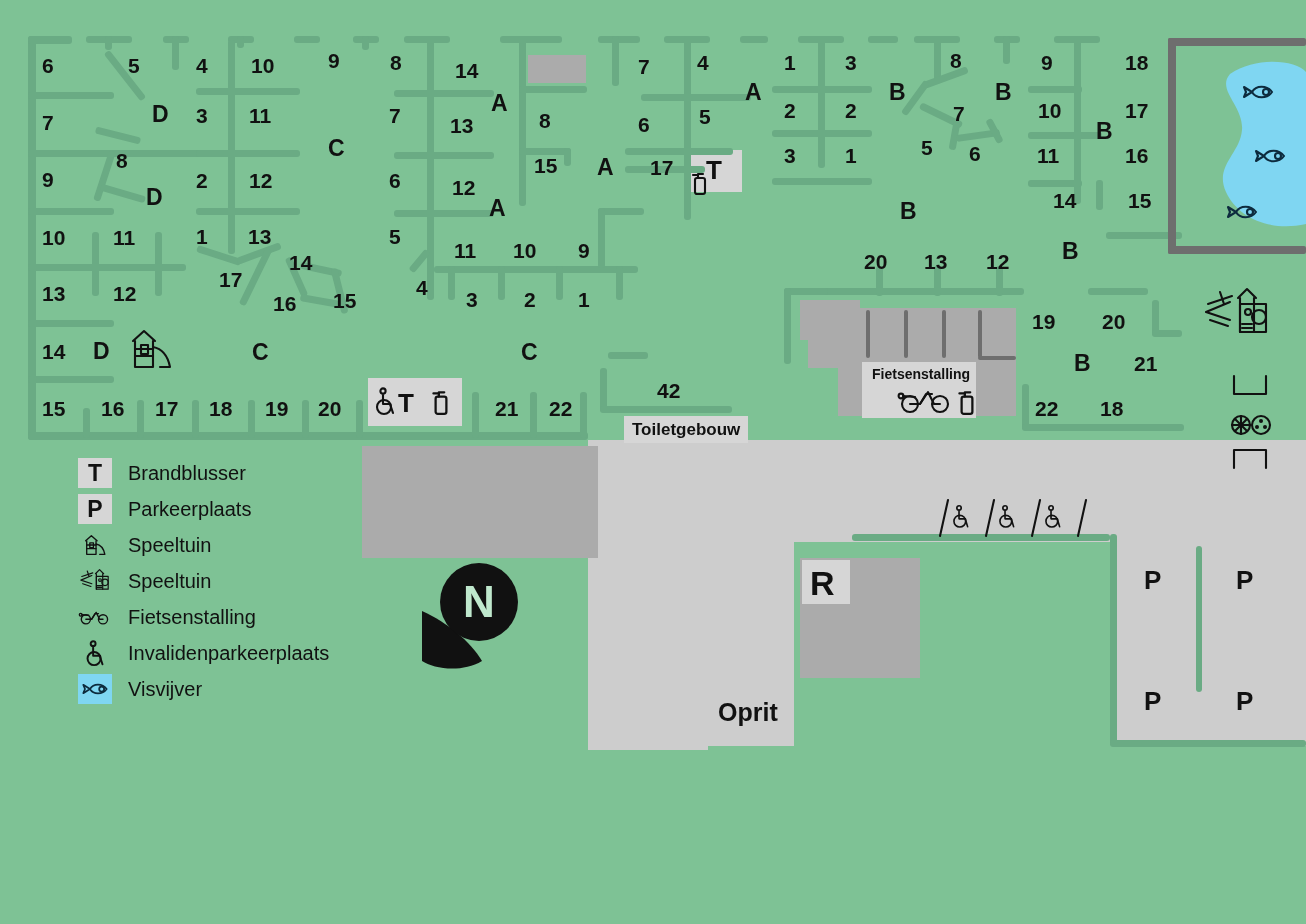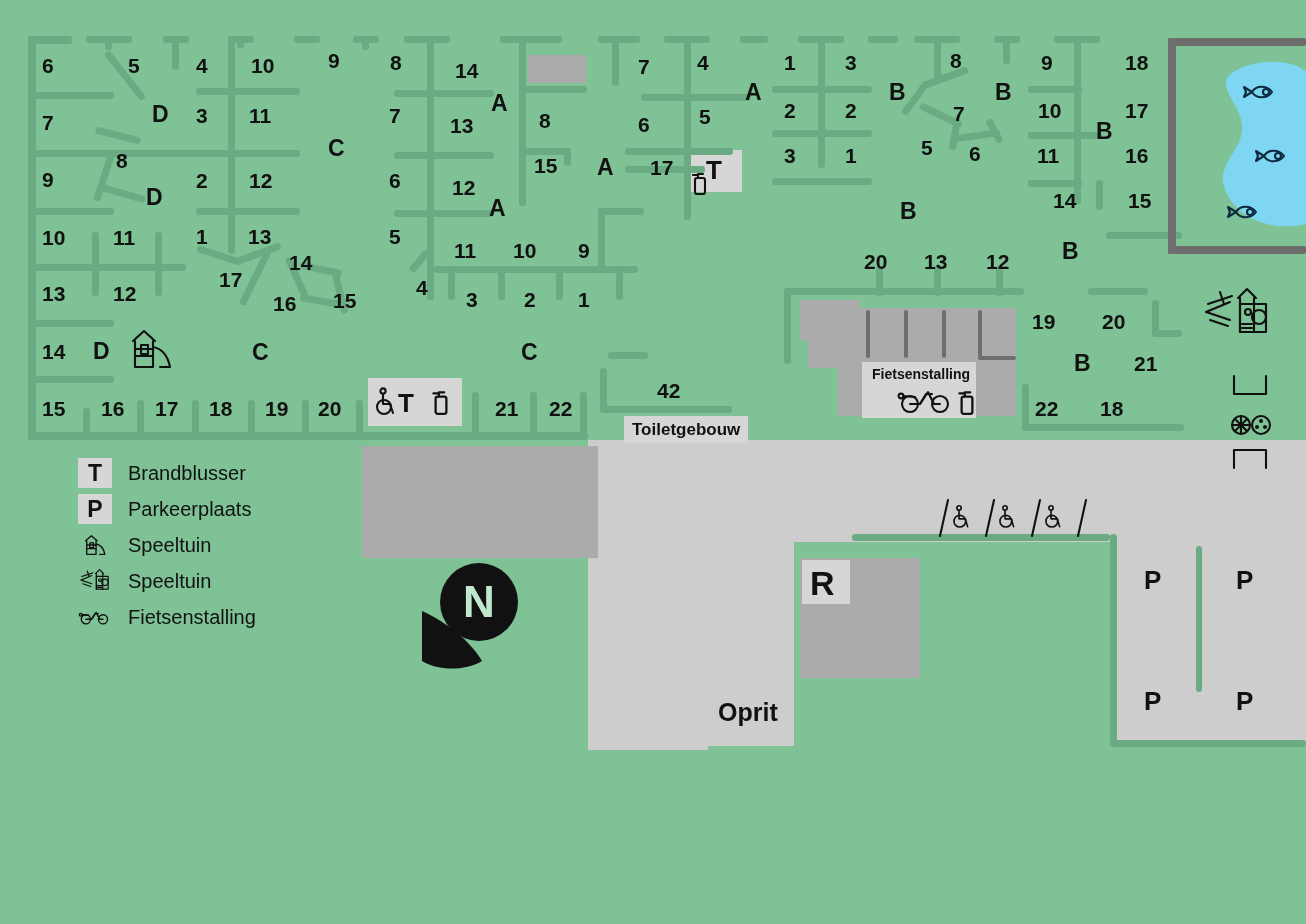--- a/index.html
+++ b/index.html
@@ -524,20 +524,45 @@
               <circle cx="42" cy="18" r="8"></circle>
               <path d="M12 18 L22 18 L30 6 L36 18 L42 18"></path>
               <path d="M22 18 L28 8 L34 8"></path>
               <circle cx="3" cy="10" r="2.4"></circle>
               <path d="M5 10 L17 11"></path>
             </g>
           </svg>
         </div>
         <div class="legend-txt">Fietsenstalling</div>
       </div>
+      <div class="legend-row">
+        <div class="legend-ico">
+          <svg width="24" height="28" viewBox="0 0 22 30">
+            <g stroke="#111" fill="none" stroke-width="2.1" stroke-linecap="round" stroke-linejoin="round">
+              <circle cx="9" cy="5" r="2.6"></circle>
+              <path d="M9 9 L9 18 L16 18"></path>
+              <circle cx="10" cy="21" r="7"></circle>
+              <path d="M16 18 L19 27"></path>
+            </g>
+          </svg>
+        </div>
+        <div class="legend-txt">Invalidenparkeerplaats</div>
+      </div>
+      <div class="legend-row">
+        <div class="legend-ico blue">
+          <svg width="30" height="18" viewBox="0 0 36 20">
+            <g stroke="#0d2b3e" fill="none" stroke-width="2.1" stroke-linecap="round" stroke-linejoin="round">
+              <path d="M12 10 C16 3 27 3 32 10 C27 17 16 17 12 10 Z"></path>
+              <path d="M12 10 L4 5 L6 10 L4 15 Z"></path>
+              <circle cx="26" cy="10" r="3"></circle>
+            </g>
+          </svg>
+        </div>
+        <div class="legend-txt">Visvijver</div>
+      </div>
     </div>
 
   <div id="compass">
     <svg class="abs" style="left:0;top:40px;width:90px;height:72px;" viewBox="0 0 90 72">
       <path fill="#111" d="M4 8 C30 20 52 38 64 58 C44 70 16 66 4 58 Z"></path>
     </svg>
     <div class="disc">
       <span>N</span>
     </div>
   </div>

